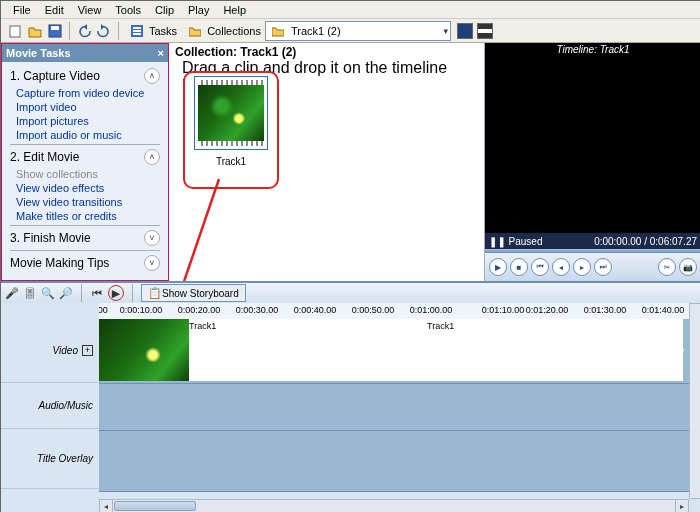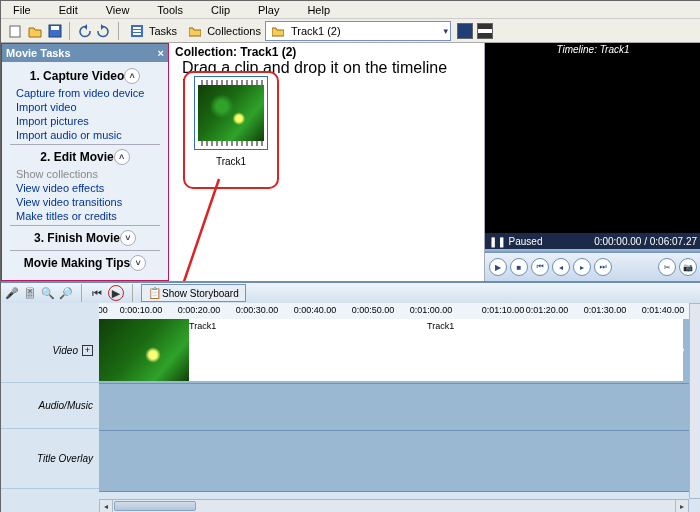--- a/index.html
+++ b/index.html
@@ -12,36 +12,36 @@
   --menubg: #EFEFE7;
   --border: #808080;
   --preview-black: #000;
   --kelly-green-1: #1B6B12;
   --kelly-green-2: #2FA22A;
   --kelly-green-dark: #103F09;
 }
 html,body{margin:0;padding:0;font-family:"Tahoma",sans-serif;font-size:11px;color:#000;background:#2C67C8;}
 .app{position:relative;width:700px;height:512px;background:#fff;overflow:hidden;border:1px solid #666;}
 
-.menubar{height:18px;background:var(--menubg);display:flex;gap:16px;padding:5px 6px;align-items:center;border-bottom:1px solid #ccc;box-sizing:border-box;}
+.menubar{height:18px;background:var(--menubg);display:flex;gap:2px;padding:5px 6px;align-items:center;border-bottom:1px solid #ccc;box-sizing:border-box;}
 .menubar span{padding:0 6px;cursor:default;}
 
 .toolbar{height:24px;background:var(--menubg);display:flex;align-items:center;padding:0 4px;border-bottom:1px solid #aaa;box-sizing:border-box;}
 .tbicon{width:16px;height:16px;margin:0 2px;display:inline-flex;align-items:center;justify-content:center;}
 .sep{width:1px;height:18px;background:#aaa;margin:0 4px;}
 .tblabel{margin:0 4px;display:flex;align-items:center;gap:2px;}
 .tbdrop{width:180px;height:18px;border:1px solid #7793B9;display:flex;align-items:center;padding:0 2px;background:#fff;}
 .tbsquare{width:14px;height:14px;border:1px solid #666;display:inline-block;}
 
 .mid{position:absolute;top:42px;left:0;right:0;bottom:232px;display:flex;}
 .taskpane{width:166px;background:#EAF0F7;border:1px solid #be185d;display:flex;flex-direction:column;}
 .taskhead{height:18px;background:var(--wmblue-panel);color:#fff;font-weight:bold;padding:0 4px;display:flex;align-items:center;justify-content:space-between;}
 .taskhead .close{color:#fff;}
 .tgroup{padding:4px 8px;}
-.tgroup-h{font-weight:bold;font-size:12px;display:flex;justify-content:center;align-items:center;padding:2px 0;}
+.tgroup-h{font-weight:normal;font-size:12px;display:flex;justify-content:space-between;align-items:center;padding:2px 0;}
 .chevbtn{width:14px;height:14px;border:1px solid #aab;border-radius:50%;display:inline-flex;align-items:center;justify-content:center;font-size:9px;color:#336;background:#fff;}
 .tlink{color:var(--link);padding:1px 0 1px 6px;display:block;cursor:pointer;}
 .tlink.grey{color:var(--link-grey);}
 hr.tsep{border:none;border-top:1px solid #aab;margin:2px 0;}
 
 .collec{flex:1;background:#fff;display:flex;flex-direction:column;padding:2px 6px;position:relative;border-radius:30px;}
 .collec-h{font-weight:bold;font-size:12px;}
 .collec-sub{font-size:16px;margin-bottom:4px;padding-left:7px;}
 
 .clip-card{position:absolute;top:28px;left:14px;width:86px;height:108px;border:2px solid #DD2222;border-radius:10px;padding:3px;display:flex;flex-direction:column;align-items:center;background:#fff;}

